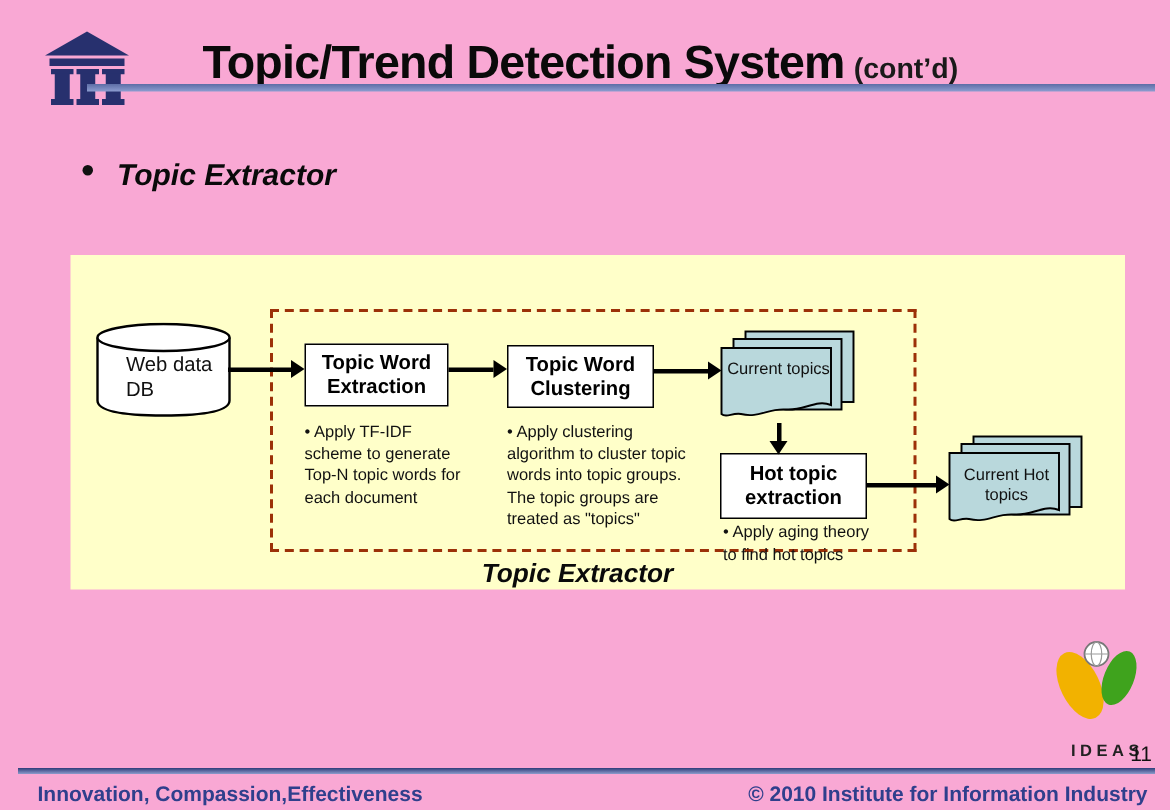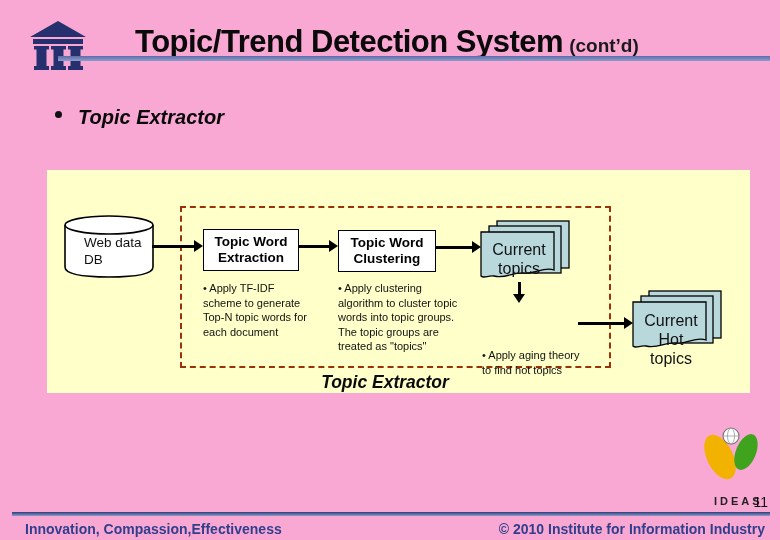--- a/index.html
+++ b/index.html
@@ -32,21 +32,21 @@
     font-size:13.5px; font-weight:bold; color:#000; line-height:1.2; padding:2px;
   }
   .box-twe { left:203px; top:229px; width:96px; height:42px; }
   .box-twc { left:338px; top:230px; width:98px; height:42px; }
   .box-hte { left:480px; top:302px; width:98px; height:44px; }
   .note { position:absolute; font-size:11px; color:#111; line-height:1.32; }
   .note-twe { left:203px; top:281px; width:110px; }
   .note-twc { left:338px; top:281px; width:121px; }
   .note-hte { left:482px; top:348px; width:108px; z-index:3; }
   .stack { position:absolute; }
-  .stack-label { position:absolute; text-align:center; font-size:16px; color:#111; line-height:1.2; }
+  .stack-label { position:absolute; text-align:center; font-size:11px; color:#111; line-height:1.2; }
   .lbl-ct  { left:484px; top:240px; width:70px; }
   .lbl-cht { left:636px; top:311px; width:70px; }
   .group-label { position:absolute; left:280px; top:372px; width:210px; text-align:center;
     font-size:17.5px; font-weight:bold; font-style:italic; color:#0a0a0a; }
   
   .arrow-h { position:absolute; height:3px; background:#000; }
   .arrow-h::after { content:""; position:absolute; right:-9px; top:-5px;
     border-left:9px solid #000; border-top:6.5px solid transparent; border-bottom:6.5px solid transparent; }
   .arrow-v { position:absolute; width:3px; background:#000; }
   .arrow-v::after { content:""; position:absolute; bottom:-9px; left:-5px;
@@ -108,20 +108,23 @@
     <div>Web data</div>
     <div>DB</div>
   </div>
 
   <div class="flow-box box-twe">
     <span>Topic Word Extraction</span>
   </div>
   <div class="flow-box box-twc">
     <span>Topic Word Clustering</span>
   </div>
+  <div class="flow-box box-hte">
+    <span>Hot topic extraction</span>
+  </div>
 
   <div class="note note-twe">• Apply TF-IDF scheme to generate Top-N topic words for each document</div>
   <div class="note note-twc">• Apply clustering algorithm to cluster topic words into topic groups. The topic groups are treated as "topics"</div>
   <div class="note note-hte">• Apply aging theory to find hot topics</div>
 
   <svg class="stack" style="left:480px; top:220px;" width="92" height="64" viewBox="0 0 92 64">
     <g fill="#B9D8DC" stroke="#000" stroke-width="1.3">
       <rect x="17" y="1" width="72" height="47"></rect>
       <rect x="9" y="6" width="72" height="47"></rect>
       <path d="M1 12 H74 V50 C64 46 56 54 44 53 C32 52 26 59 14 56 C8 55 4 59 1 56 Z"></path>

